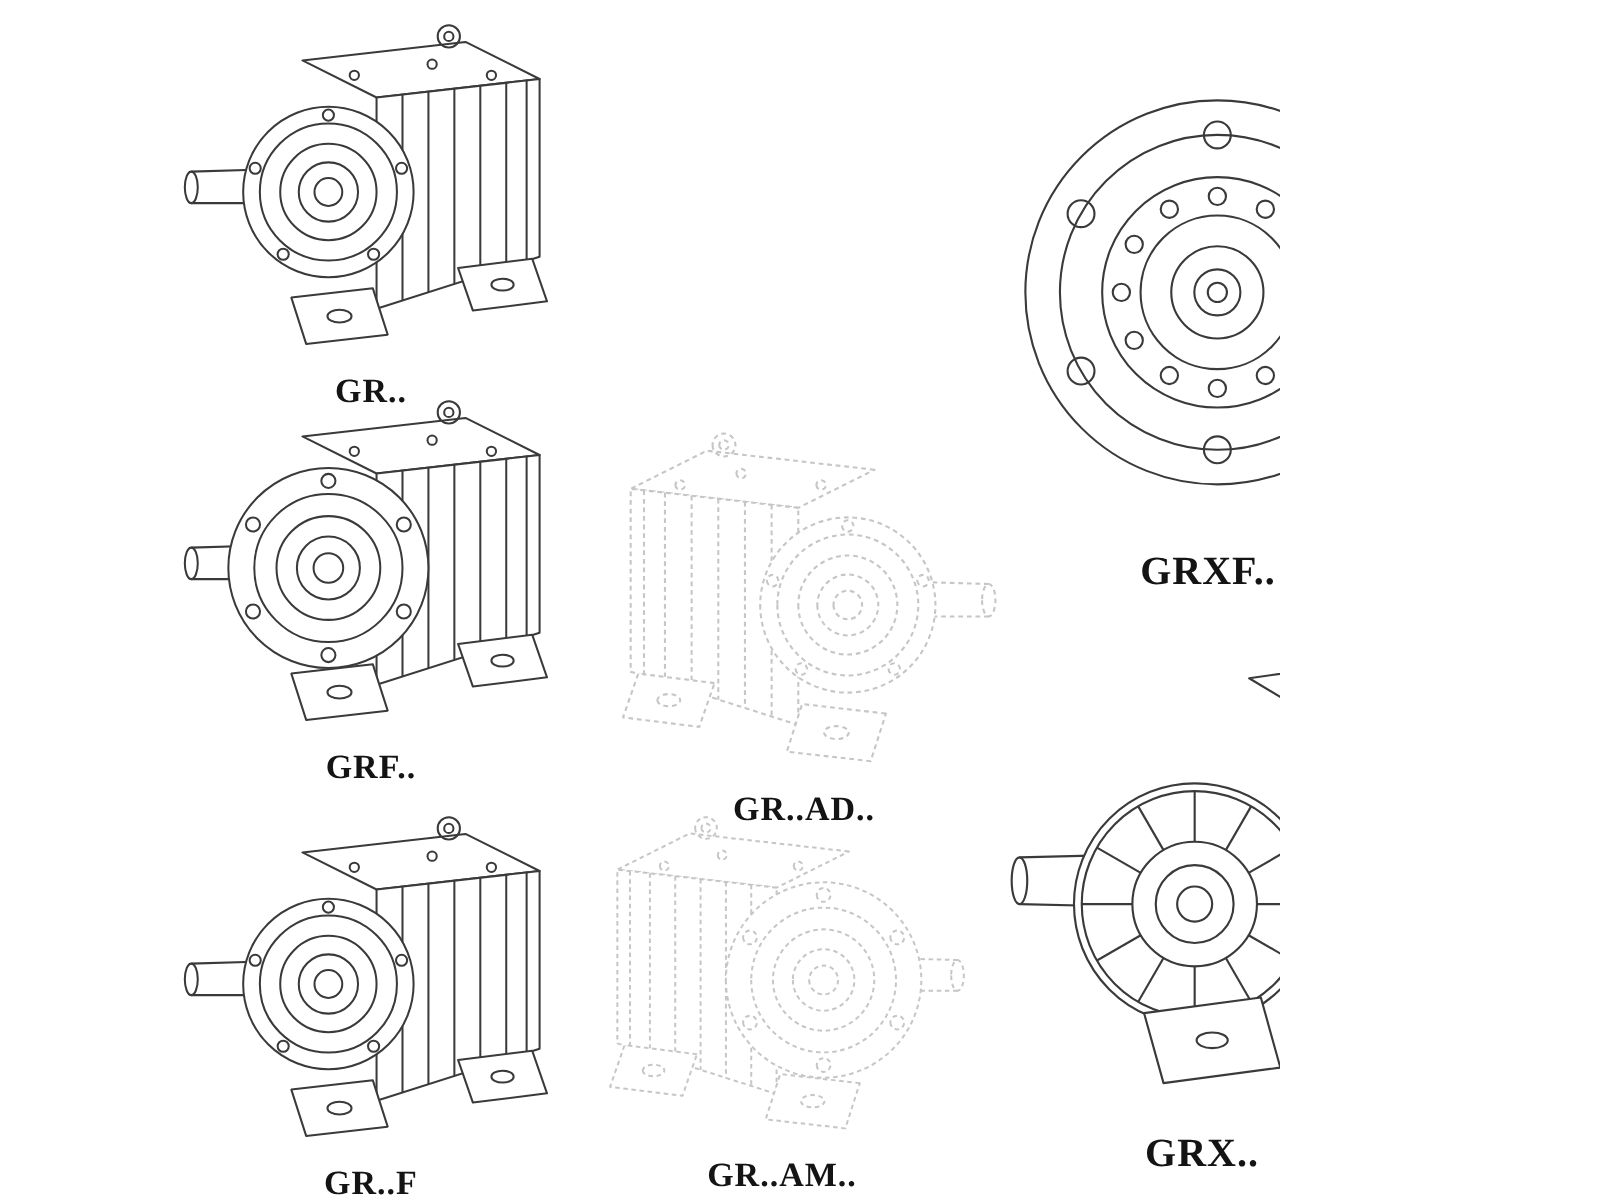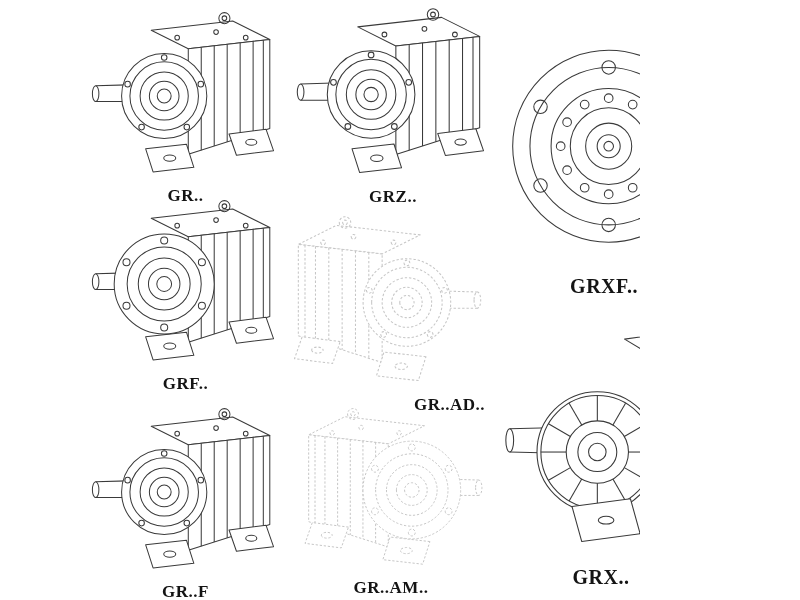--- a/index.html
+++ b/index.html
@@ -178,42 +178,36 @@
 
 <div class="page">
 
   <div class="figure" id="fig-gr" style="left:88px; top:8px; width:195px;">
     <svg class="drawing" viewBox="0 0 210 190" width="195" height="176">
       <use href="#g-basic" xlink:href="#g-basic" width="210" height="190"></use>
     </svg>
     <div class="figure-label">GR..</div>
   </div>
 
-  <div class="figure" id="fig-grz" style="left:293px; top:4px; width:200px;">
-    <svg class="drawing" viewBox="0 0 210 190" width="200" height="181">
-      <use href="#g-basic" xlink:href="#g-basic" width="210" height="190"></use>
-    </svg>
-    <div class="figure-label">GRZ..</div>
-  </div>
 
   <div class="figure figure-big" id="fig-grxf" style="left:505px; top:4px; width:288px;">
     <svg class="drawing" viewBox="0 0 300 280" width="288" height="269">
       <use href="#g-front-flange" xlink:href="#g-front-flange" width="300" height="280"></use>
     </svg>
     <div class="figure-label label-offset">GRXF..</div>
   </div>
 
   <div class="figure" id="fig-grf" style="left:88px; top:196px; width:195px;">
     <svg class="drawing" viewBox="0 0 210 190" width="195" height="176">
       <use href="#g-flange" xlink:href="#g-flange" width="210" height="190"></use>
     </svg>
     <div class="figure-label">GRF..</div>
   </div>
 
-  <div class="figure" id="fig-grad" style="left:285px; top:212px; width:200px;align-items:flex-end;">
+  <div class="figure" id="fig-grad" style="left:302px; top:212px; width:200px;">
     <svg class="drawing faint" viewBox="0 0 210 190" width="200" height="181">
       <g transform="translate(210,0) scale(-1,1)">
         <use href="#g-basic" xlink:href="#g-basic" width="210" height="190"></use>
       </g>
     </svg>
     <div class="figure-label">GR..AD..</div>
   </div>
 
   <div class="figure" id="fig-grff" style="left:88px; top:404px; width:195px;">
     <svg class="drawing" viewBox="0 0 210 190" width="195" height="176">

